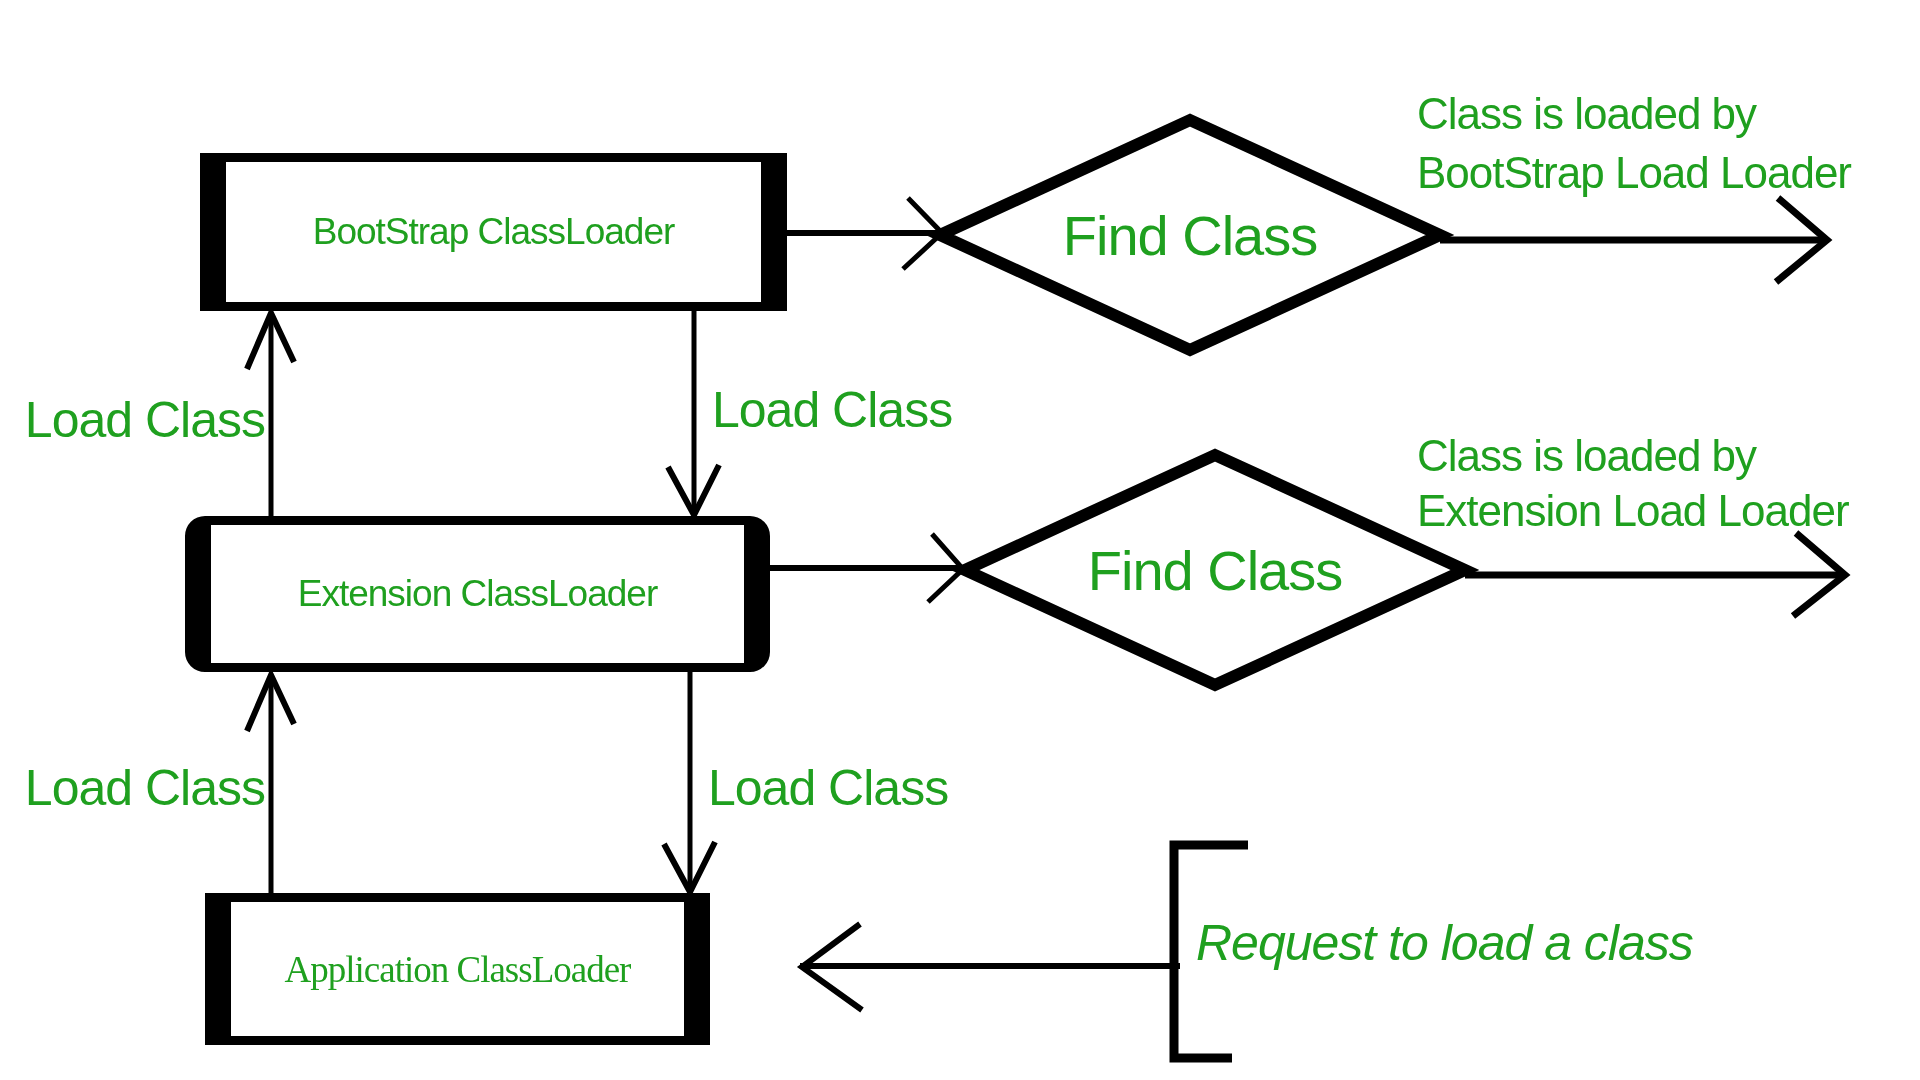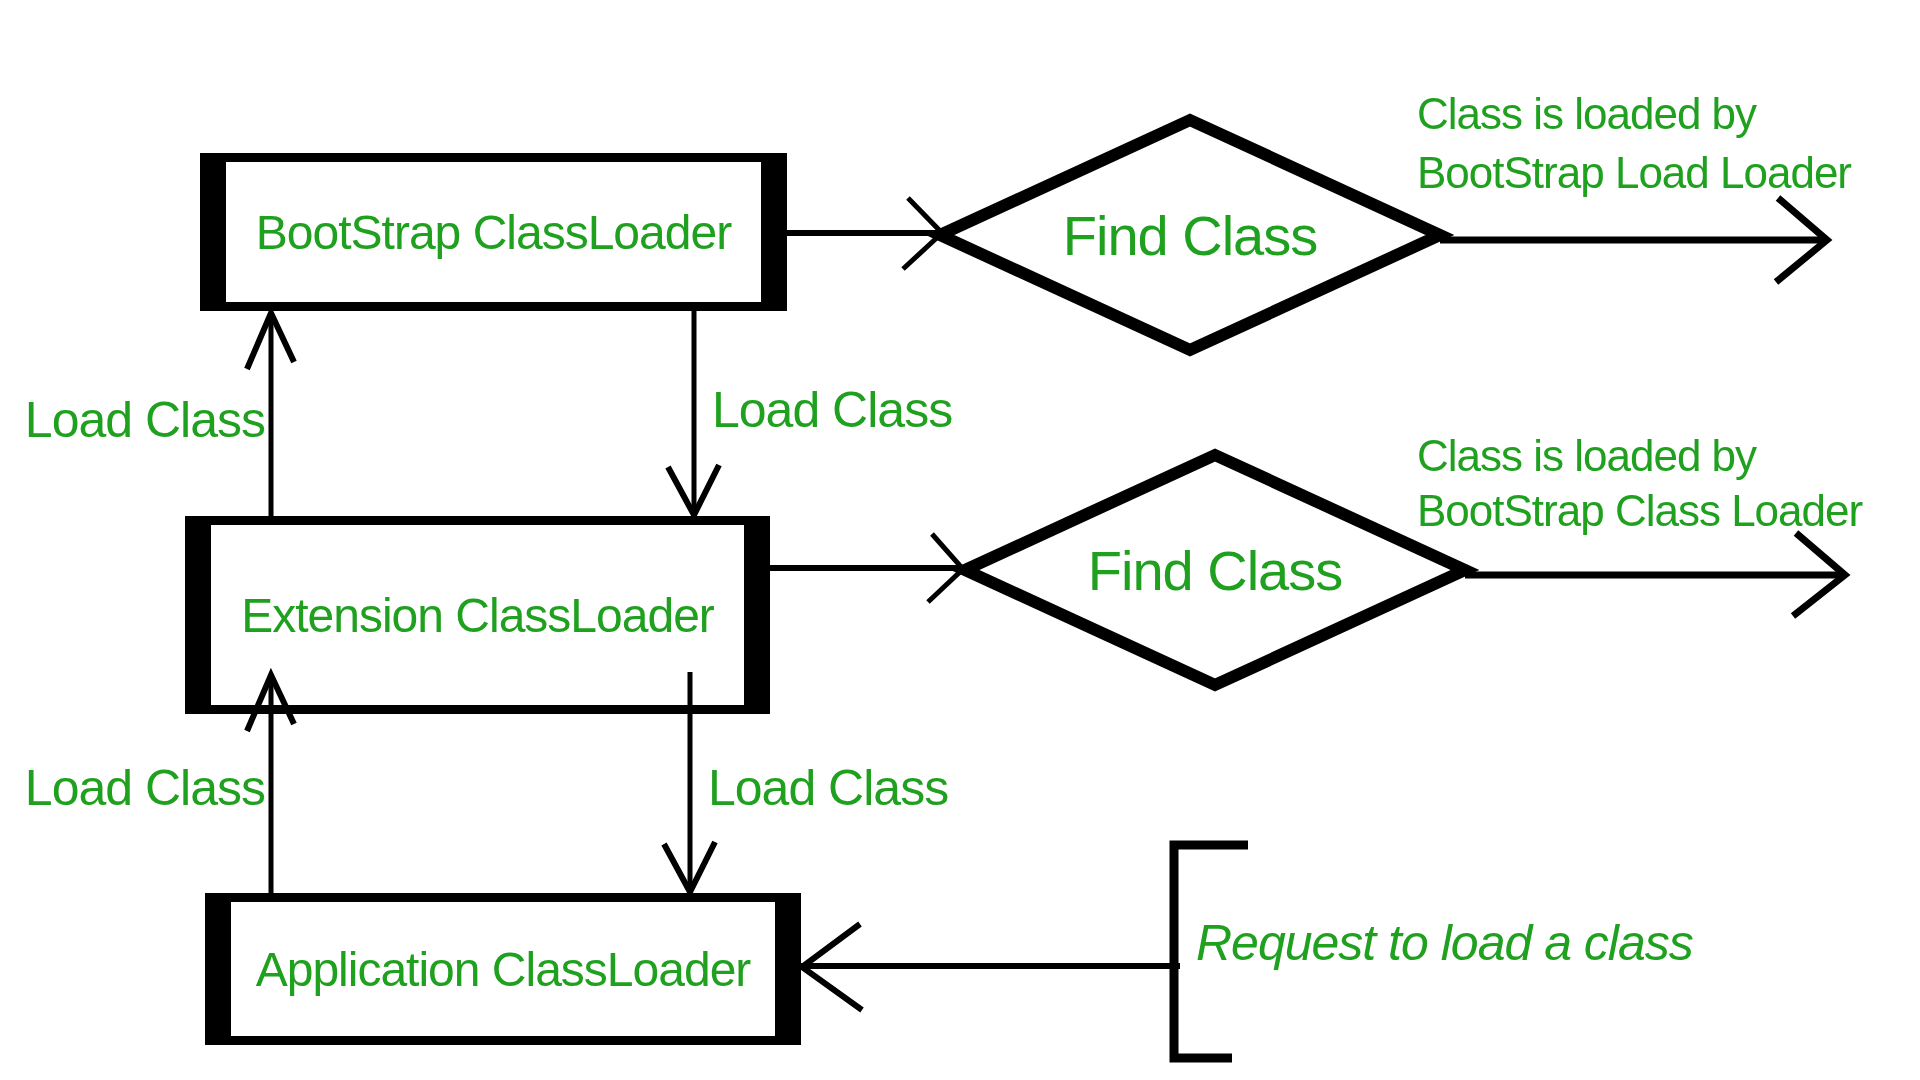--- a/index.html
+++ b/index.html
@@ -31,21 +31,21 @@
     background: #ffffff;
     border: 9px solid var(--ink, #000);
     border-left-width: 26px;
     border-right-width: 26px;
     display: flex;
     align-items: center;
     justify-content: center;
   }
   .cl-box .lbl {
     color: var(--green, #1FA01F);
-    font-size: 48px;
+    font-size: 37px;
     letter-spacing: -1px;
     white-space: nowrap;
   }
   .green-text {
     position: absolute;
     color: var(--green, #1FA01F);
     font-size: 50px;
     letter-spacing: -1px;
     white-space: nowrap;
     line-height: 1.15;
@@ -70,24 +70,24 @@
 </style>
 </head>
 <body>
 
 <div class="stage">
 
   <div class="boxes-layer layer">
     <div class="cl-box" style="left:200px; top:153px; width:587px; height:158px;">
       <span class="lbl">BootStrap ClassLoader</span>
     </div>
-    <div class="cl-box" style="left:185px; top:516px; width:585px; height:198px;">
+    <div class="cl-box" style="left:185px; top:516px; width:585px; height:156px;border-radius:20px;">
       <span class="lbl">Extension ClassLoader</span>
     </div>
-    <div class="cl-box" style="left:205px; top:893px; width:596px; height:152px;">
+    <div class="cl-box" style="left:205px; top:893px; width:505px; height:152px;font-family:Liberation Serif, serif;">
       <span class="lbl">Application ClassLoader</span>
     </div>
   </div>
 
   <svg class="layer" viewBox="0 0 1920 1080">
 
     <polygon class="diamond-sh" points="940,235 1190,120 1440,235 1190,350"></polygon>
     <polygon class="diamond-sh" points="965,570 1215,455 1465,570 1215,685"></polygon>
 
     <line class="ink-line" x1="787" y1="233" x2="938" y2="233" stroke-width="6"></line>
@@ -130,19 +130,19 @@
     <div class="green-text right-align" style="left:20px; top:760px; width:245px;">Load Class</div>
     <div class="green-text" style="left:708px; top:760px;">Load Class</div>
 
     <div class="green-text annotation" style="left:1417px; top:84px;">
       <div>Class is loaded by</div>
       <div>BootStrap Load Loader</div>
     </div>
 
     <div class="green-text annotation" style="left:1417px; top:428px; line-height:55px;">
       <div>Class is loaded by</div>
-      <div>BootStrap Class Loader</div>
+      <div>Extension Load Loader</div>
     </div>
 
     <div class="green-text" style="left:1196px; top:915px;font-style:italic;">Request to load a class</div>
   </div>
 
 </div>
 
 </body></html>

